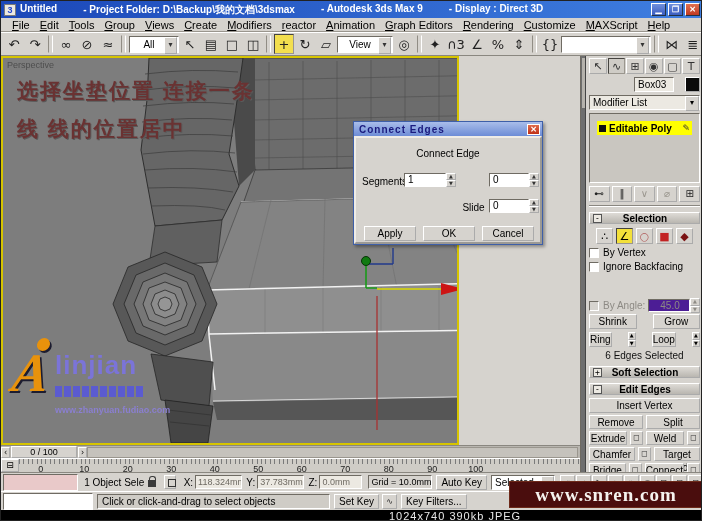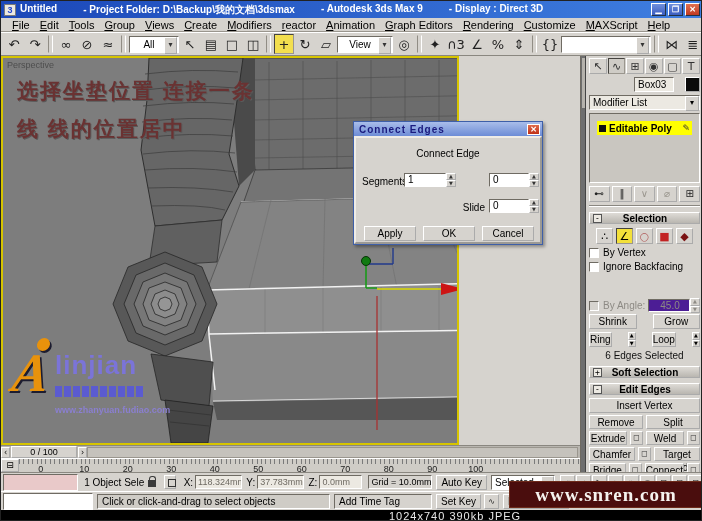--- a/index.html
+++ b/index.html
@@ -289,21 +289,21 @@
       <span class="spinner" style="left:90px;top:35px;">
           <i>▲</i>
           <i>▼</i>
         </span>
       <span class="dlg-label" style="left:106px;top:38px;width:43px;text-align:right;margin-left:20px;">Pinch</span>
       <span class="dlg-field" style="left:133px;top:35px;width:40px;">0</span>
       <span class="spinner" style="left:173px;top:35px;">
           <i>▲</i>
           <i>▼</i>
         </span>
-      <span class="dlg-label" style="left:106px;top:64px;width:23px;text-align:right;">Slide</span>
+      <span class="dlg-label" style="left:106px;top:64px;width:23px;text-align:center;">Slide</span>
       <span class="dlg-field" style="left:133px;top:61px;width:40px;">0</span>
       <span class="spinner" style="left:173px;top:61px;">
           <i>▲</i>
           <i>▼</i>
         </span>
       <span class="dlg-btn" style="left:8px;top:88px;">Apply</span>
       <span class="dlg-btn" style="left:67px;top:88px;">OK</span>
       <span class="dlg-btn" style="left:126px;top:88px;">Cancel</span>
     </div>
   </div>
@@ -468,21 +468,20 @@
         <span class="pb">○</span>
         <span class="pb">⊞</span>
         <span class="pb">⊟</span>
         <span class="pb">⊡</span>
     </div>
   </div>
 
   <div id="row2">
     <div id="listener-white"></div>
     <span id="prompt-field">Click or click-and-drag to select objects</span>
-    <span id="addtag">Add Time Tag</span>
     <span class="kbtn">Set Key</span>
     <span class="pb" style="margin-left:3px;">∿</span>
     <span class="kbtn">Key Filters...</span>
   </div>
 
   <div id="watermark">
     <span>www.snren.com</span>
   </div>
   <div id="blackbar">
     <span>1024x740 390kb JPEG</span>

